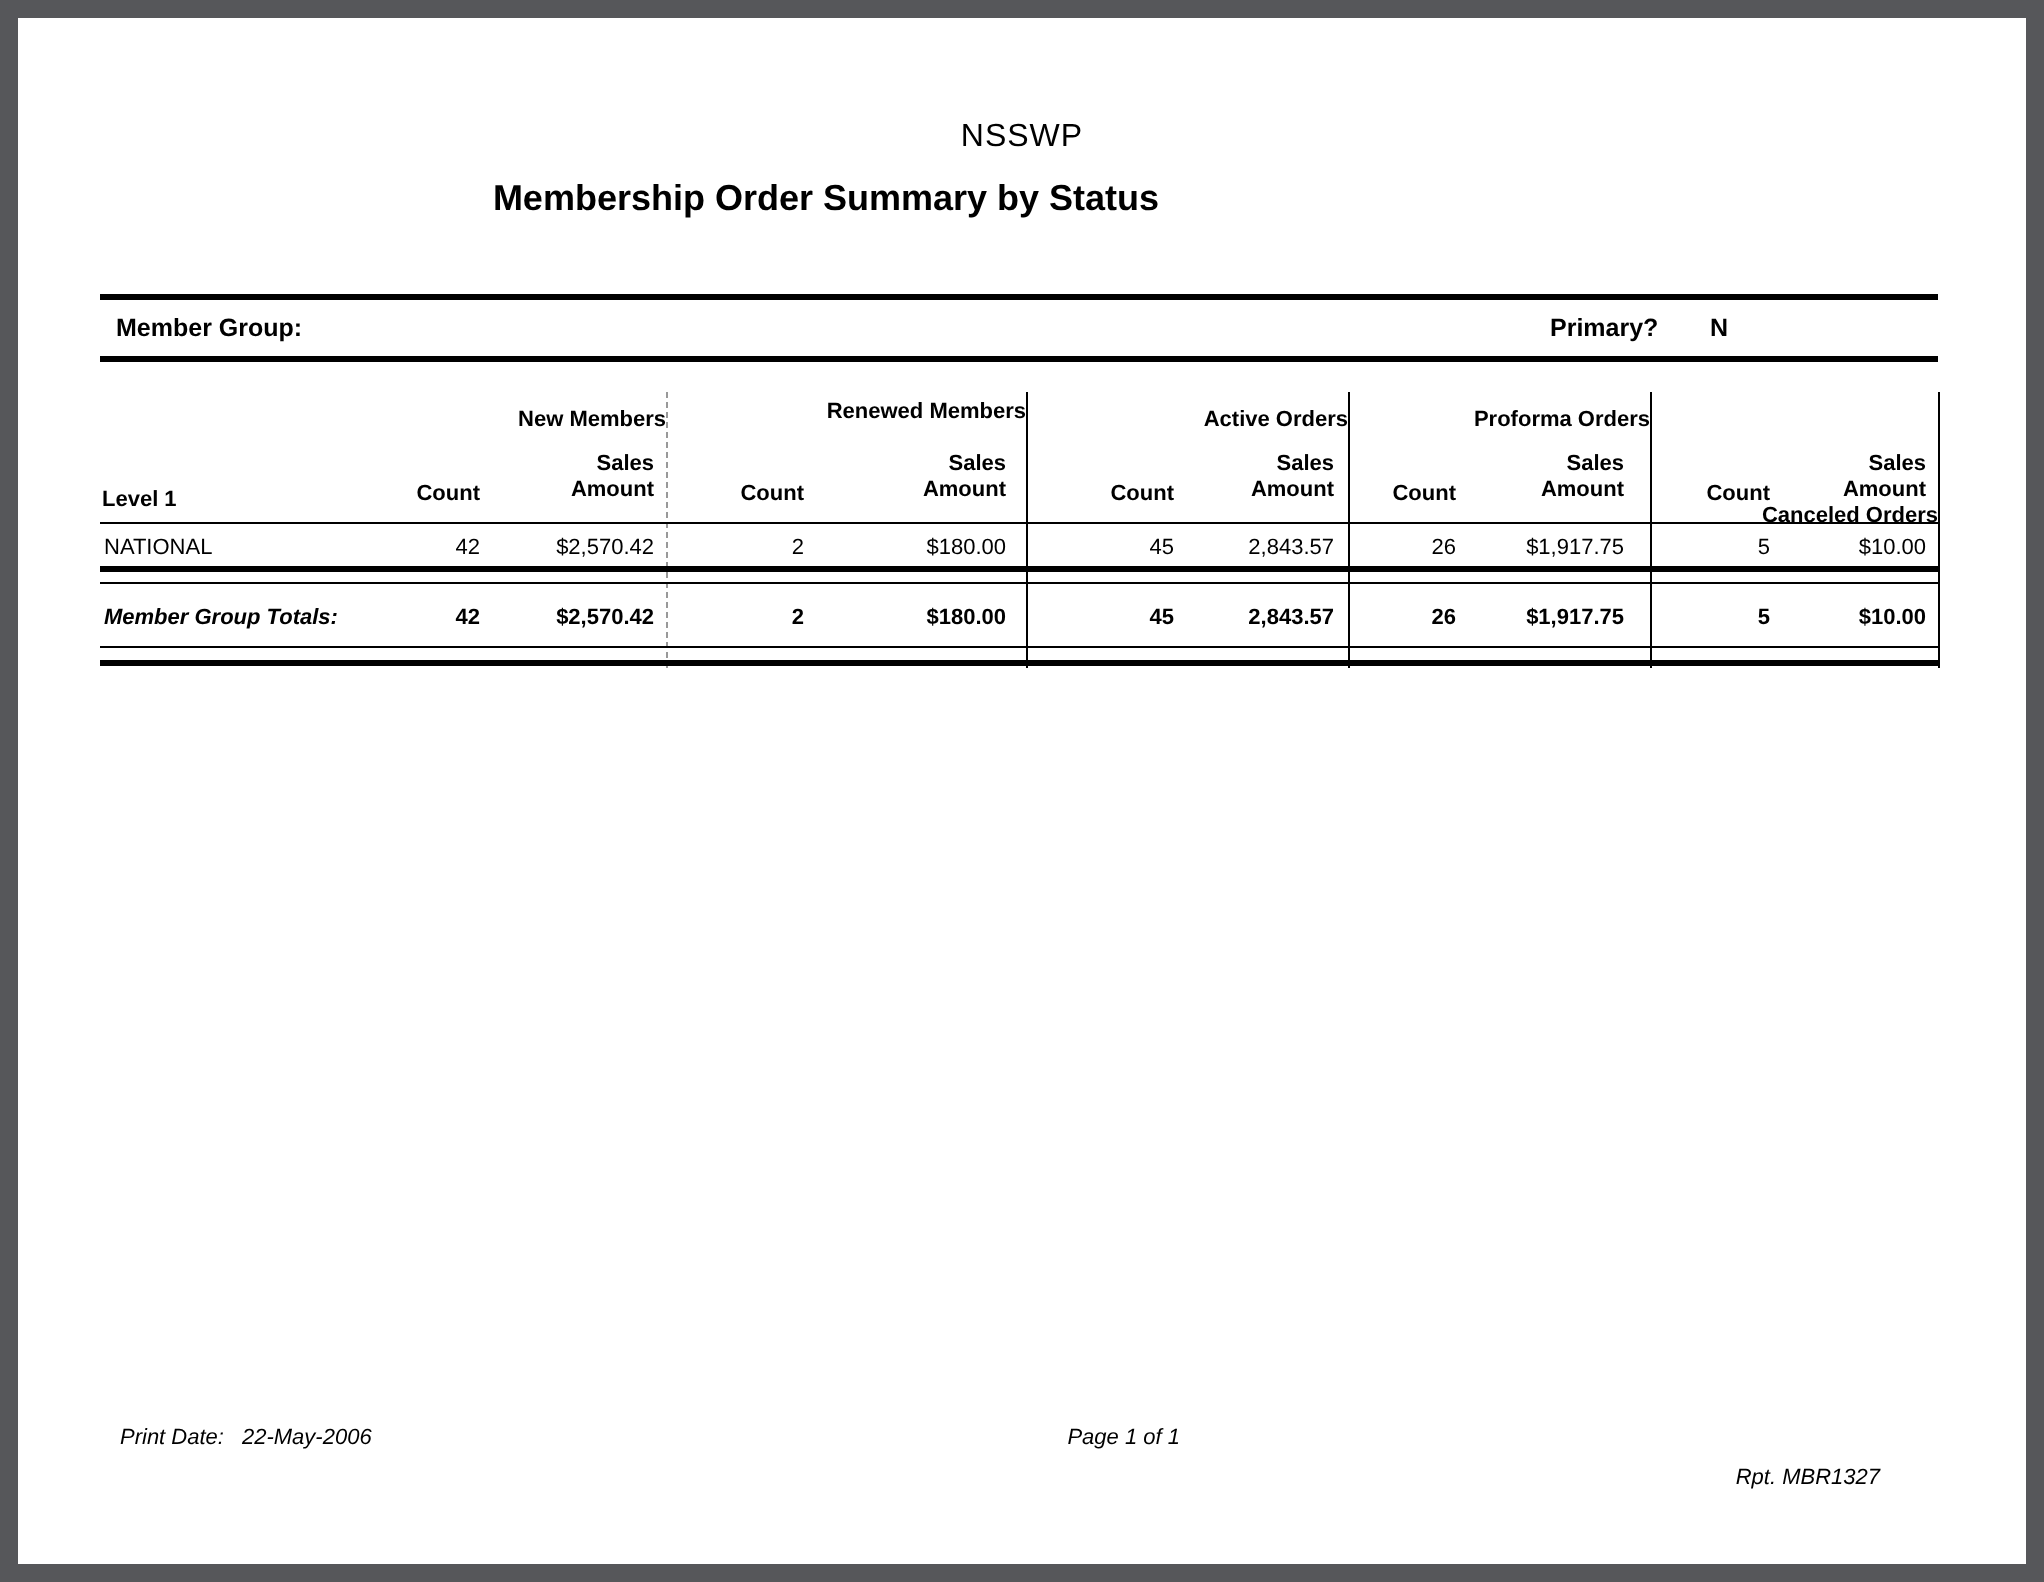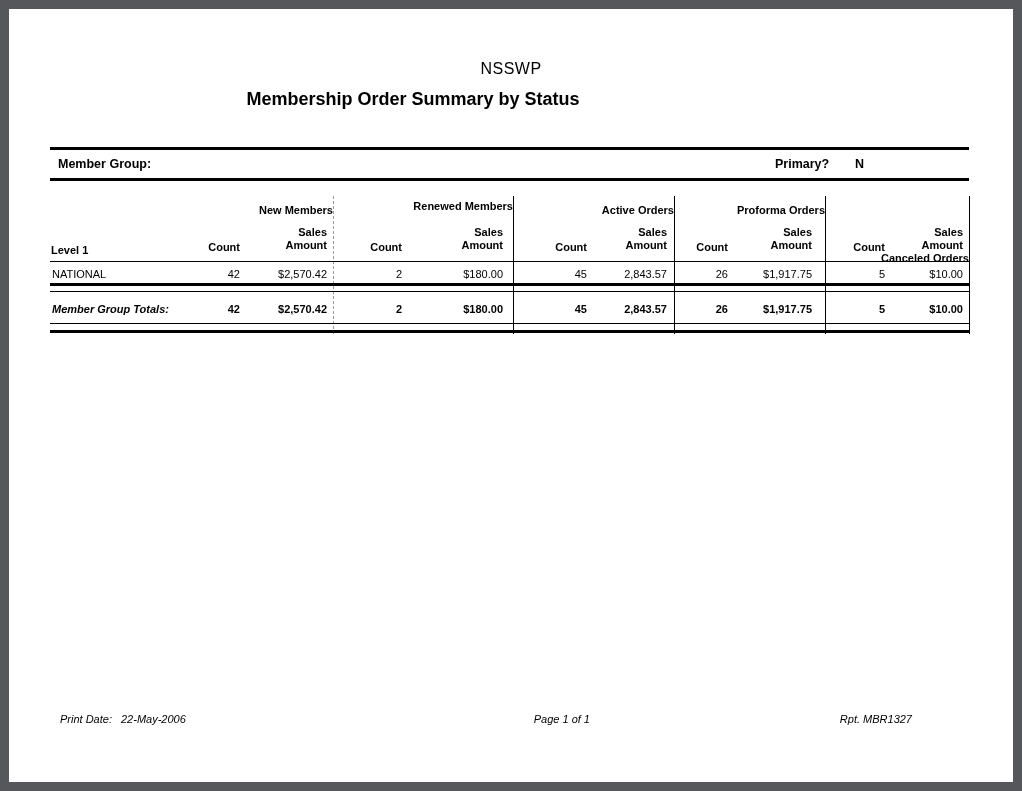--- a/index.html
+++ b/index.html
@@ -119,14 +119,14 @@
   <div class="cell num bold" style="left:722px; top:303px; width:90px;">$1,917.75</div>
   <div class="cell num bold" style="left:825px; top:303px; width:60px;">5</div>
   <div class="cell num bold" style="left:873px; top:303px; width:90px;">$10.00</div>
 
   <div class="hline" style="top:323px;"></div>
   <div class="hline thick" style="top:330px;"></div>
 
   <div class="footer" style="left:60px;">Print Date:</div>
   <div class="footer" style="left:121px;">22-May-2006</div>
   <div class="footer" style="left:470px; width:120px; text-align:right;">Page 1 of 1</div>
-  <div class="footer" style="left:812px; width:100px; text-align:right;">Rpt. MBR1327</div>
+  <div class="footer" style="left:840px; width:100px; text-align:right;margin-top:20px;">Rpt. MBR1327</div>
 </div>
 
 </body></html>

